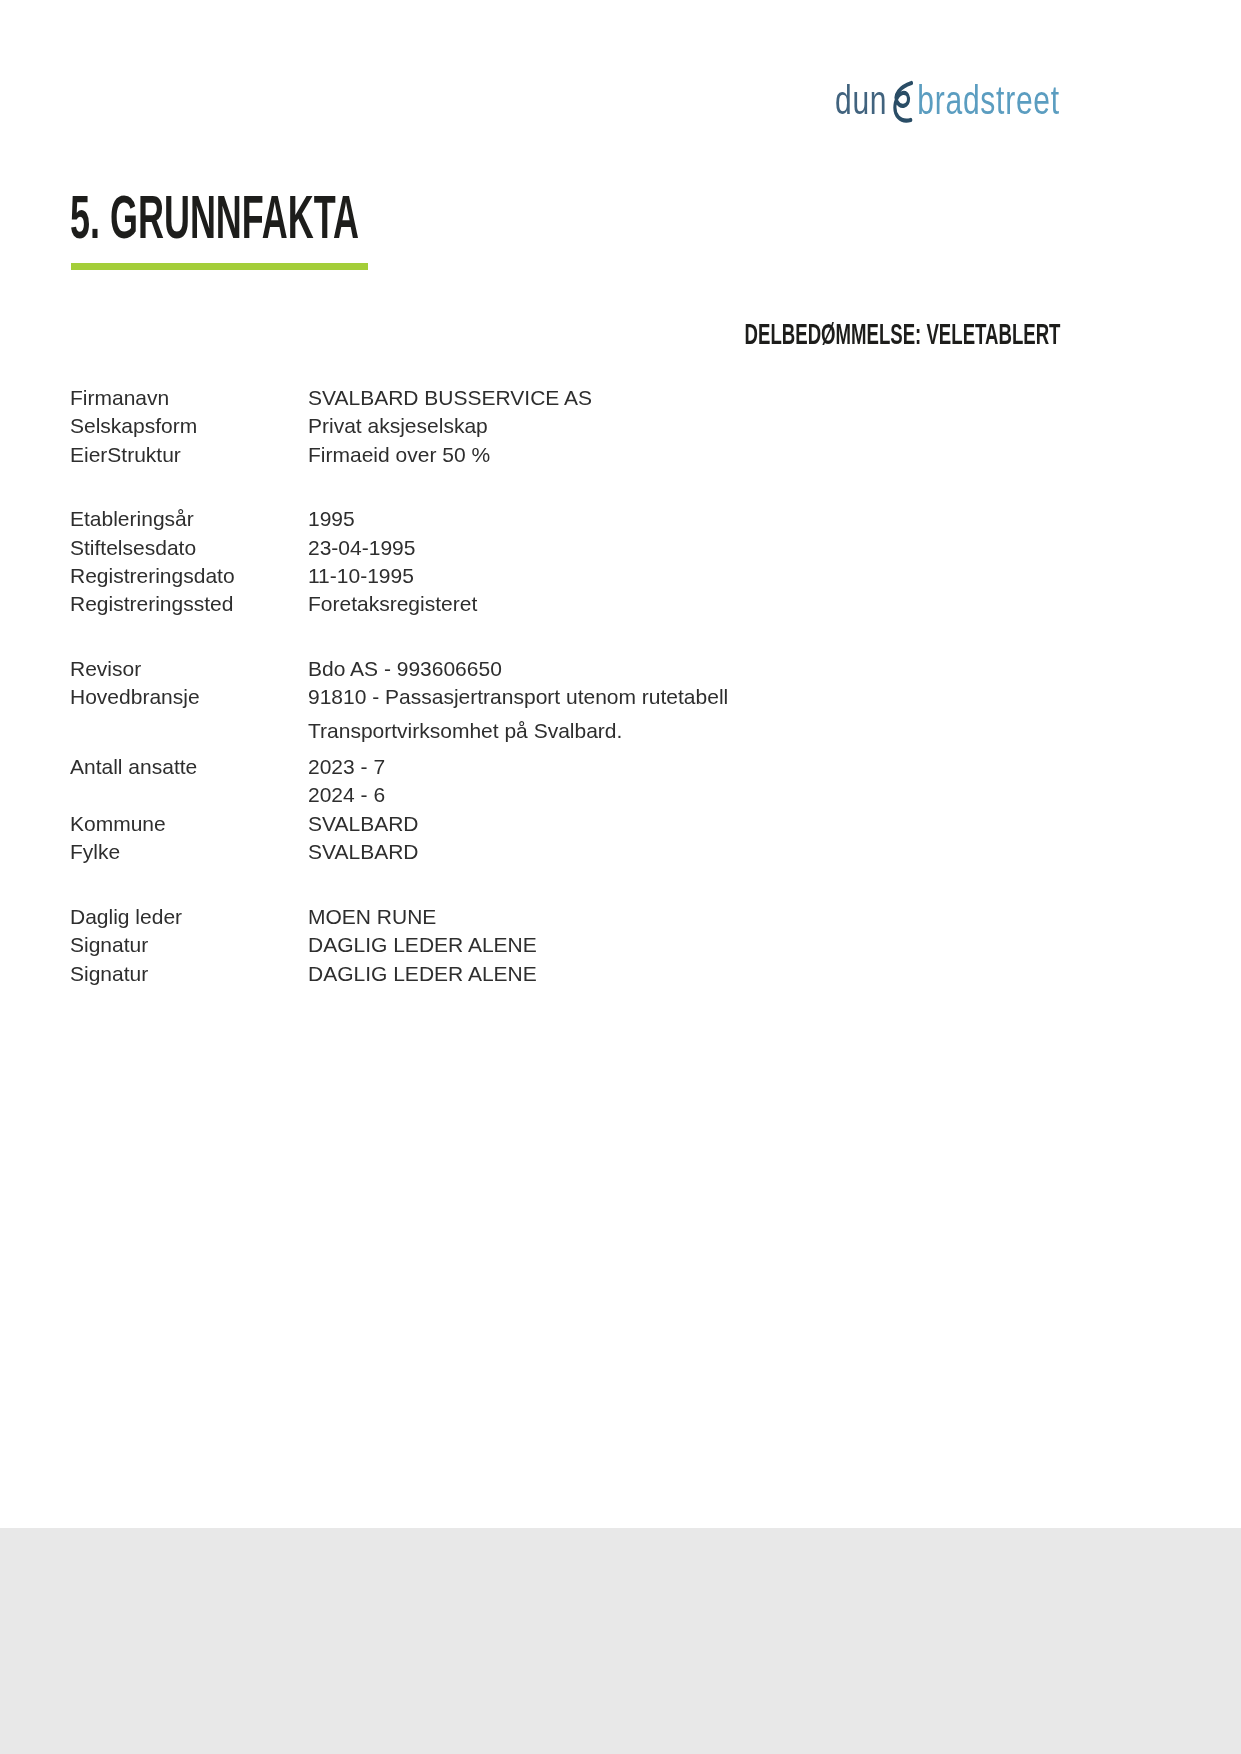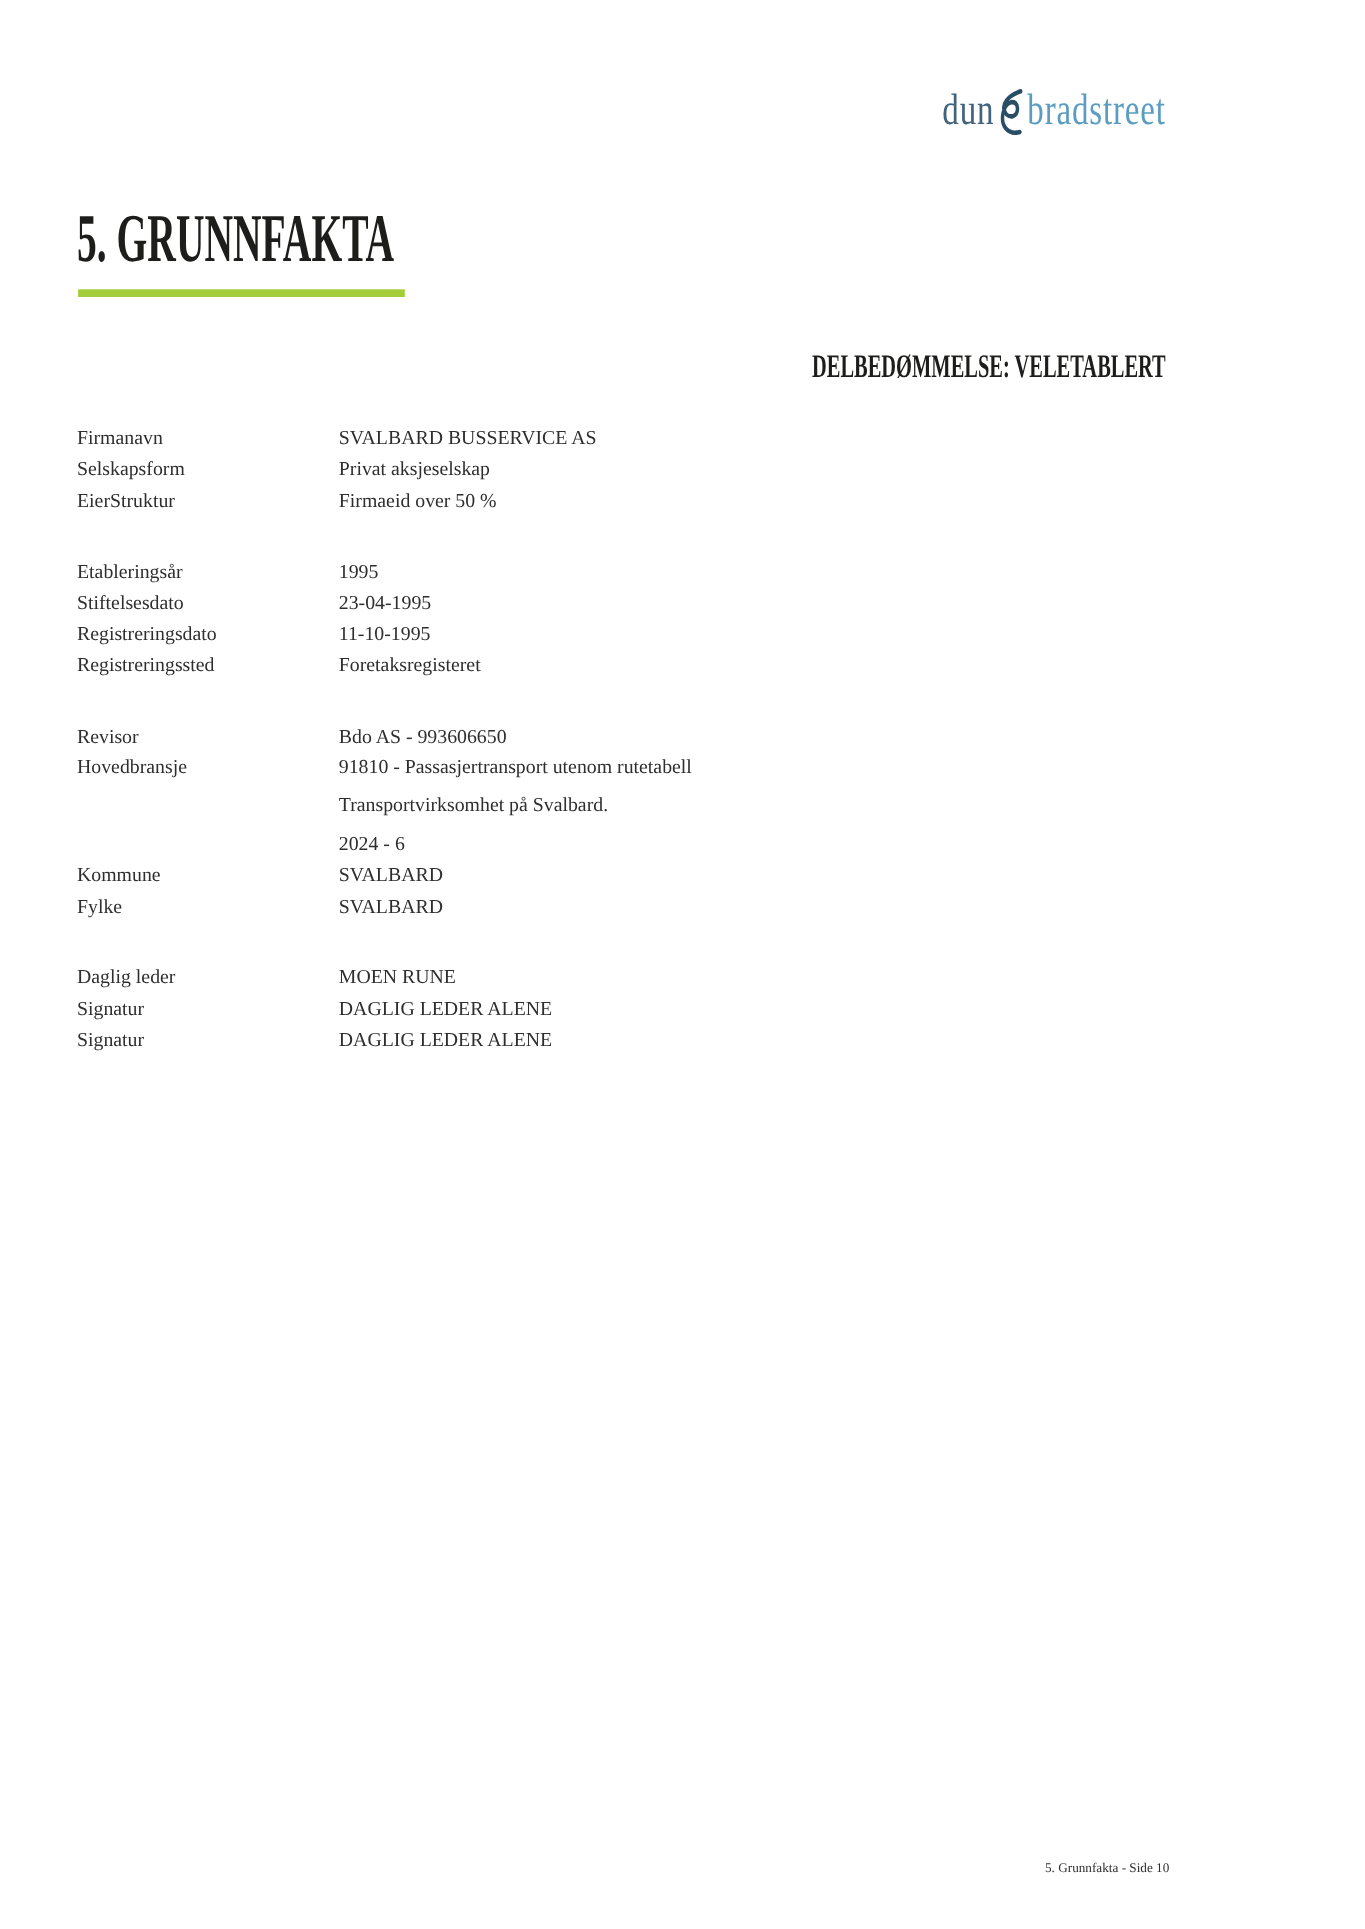--- a/index.html
+++ b/index.html
@@ -1,22 +1,22 @@
 <!DOCTYPE html>
 <html style="--accent: #a4ce39; --heading: #1d1d1b; --text: #2e2e2e; --logo-dun: #41637e; --logo-brad: #5b9dc0;"><head>
 <meta charset="utf-8">
 <style>
   html,body { margin:0; padding:0; background:#e8e8e8; }
   .page {
     position:relative;
-    width:1241px; height:1754px;
+    width:1241px; height:1528px;
     margin:0 auto;
     background:#ffffff;
     overflow:hidden;
-    font-family:Liberation Serif, serif;
+    font-family:Liberation Sans, sans-serif;
     color:var(--text, #2e2e2e);
   }
 
   
   .logo {
     position:absolute;
     top:80px; right:181px;
     display:flex;
     align-items:baseline;
     transform:scaleX(0.75);
@@ -75,21 +75,21 @@
   
   .facts {
     position:absolute;
     top:384px; left:70px; right:90px;
   }
   .facts .group + .group { margin-top:36px; }
   .facts .group:nth-child(4) { margin-top:8px; }
   .facts .row {
     display:grid;
     grid-template-columns:238px 1fr;
-    font-size:18px;
+    font-size:21px;
     line-height:28.4px;
   }
   .facts .row.extra-gap { margin-top:5px; }
   .facts .label, .facts .value { white-space:pre-wrap; }
 
   
   .page-footer {
     position:absolute;
     top:1684px; right:178px;
     font-size:12px;
@@ -160,20 +160,24 @@
           <span class="label">Hovedbransje</span>
           <span class="value">91810 - Passasjertransport utenom rutetabell</span>
         </div>
         <div class="row extra-gap">
           <span class="label"></span>
           <span class="value">Transportvirksomhet på Svalbard.</span>
         </div>
       </div>
       <div class="group">
         <div class="row">
+          <span class="label">Antall ansatte</span>
+          <span class="value">2023 - 7</span>
+        </div>
+        <div class="row">
           <span class="label"></span>
           <span class="value">2024 - 6</span>
         </div>
         <div class="row">
           <span class="label">Kommune</span>
           <span class="value">SVALBARD</span>
         </div>
         <div class="row">
           <span class="label">Fylke</span>
           <span class="value">SVALBARD</span>

